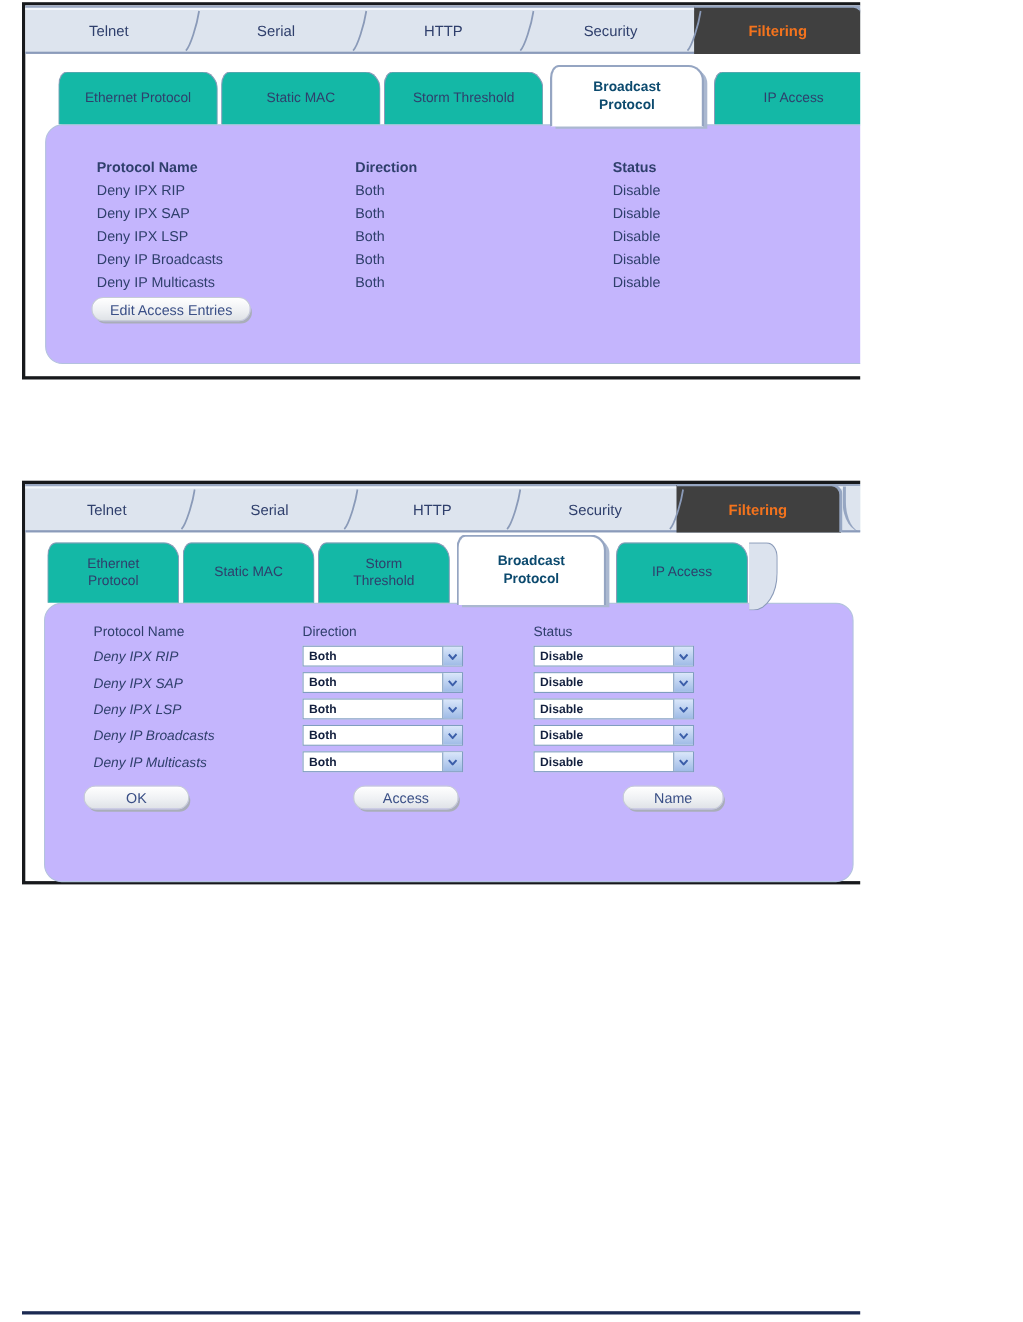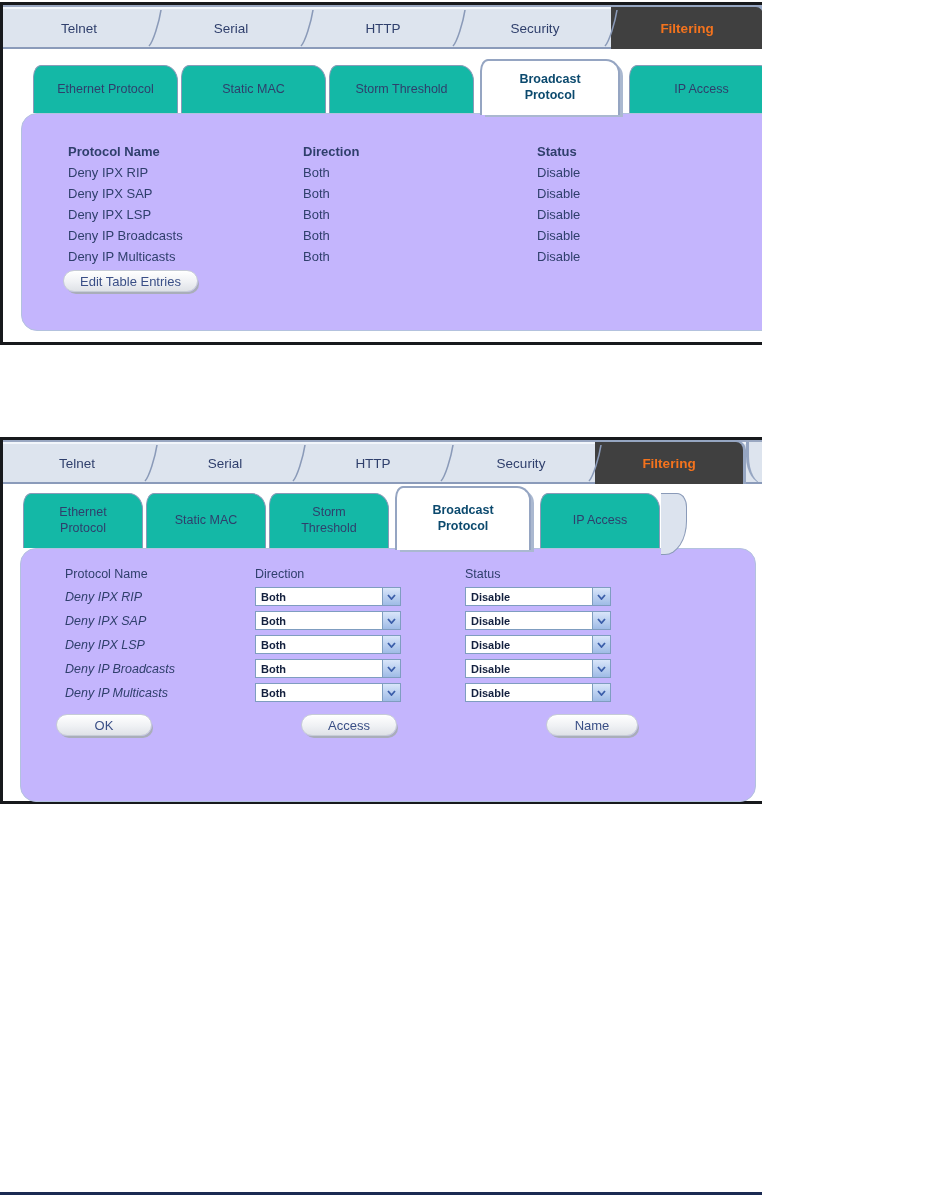--- a/index.html
+++ b/index.html
@@ -1,17 +1,17 @@
 <!DOCTYPE html>
 <html><head>
 <meta charset="utf-8">
 <style>
   html,body{margin:0;padding:0;background:#fff;}
   .screen{position:relative;width:762px;height:1202px;background:#fff;overflow:hidden;
-          font-family:"Liberation Sans",sans-serif;}
+          font-family:"Liberation Sans",sans-serif;margin-left:20px;}
 
   
   .panel{position:absolute;left:0;background:#fff;border:3px solid #17191c;box-sizing:border-box;}
   .panel-top{top:2px;width:824px;height:343px;}
   .panel-bottom{top:437px;width:767px;height:367px;}
 
   
   .main-tabs{position:relative;display:flex;height:42px;background:#dde4ee;
              border-top:2px solid #9aa8c2;box-shadow:inset 0 2px 0 #f2f6fb;}
   .bar-line{position:absolute;left:0;right:0;bottom:0;height:2px;background:#8b9bba;z-index:1;}
@@ -166,21 +166,21 @@
           <span>Both</span>
           <span>Disable</span>
         </div>
         <div class="tbl-row">
           <span>Deny IP Multicasts</span>
           <span>Both</span>
           <span>Disable</span>
         </div>
       </div>
       <div class="edit-btn-wrap">
-        <button class="pill-btn">Edit Table Entries</button>
+        <button class="pill-btn">Edit Access Entries</button>
       </div>
     </div>
   </section>
 
   <section class="panel panel-bottom">
 
     <div class="main-tabs">
       <div class="mtab">
         <span>Telnet</span>
       </div>

